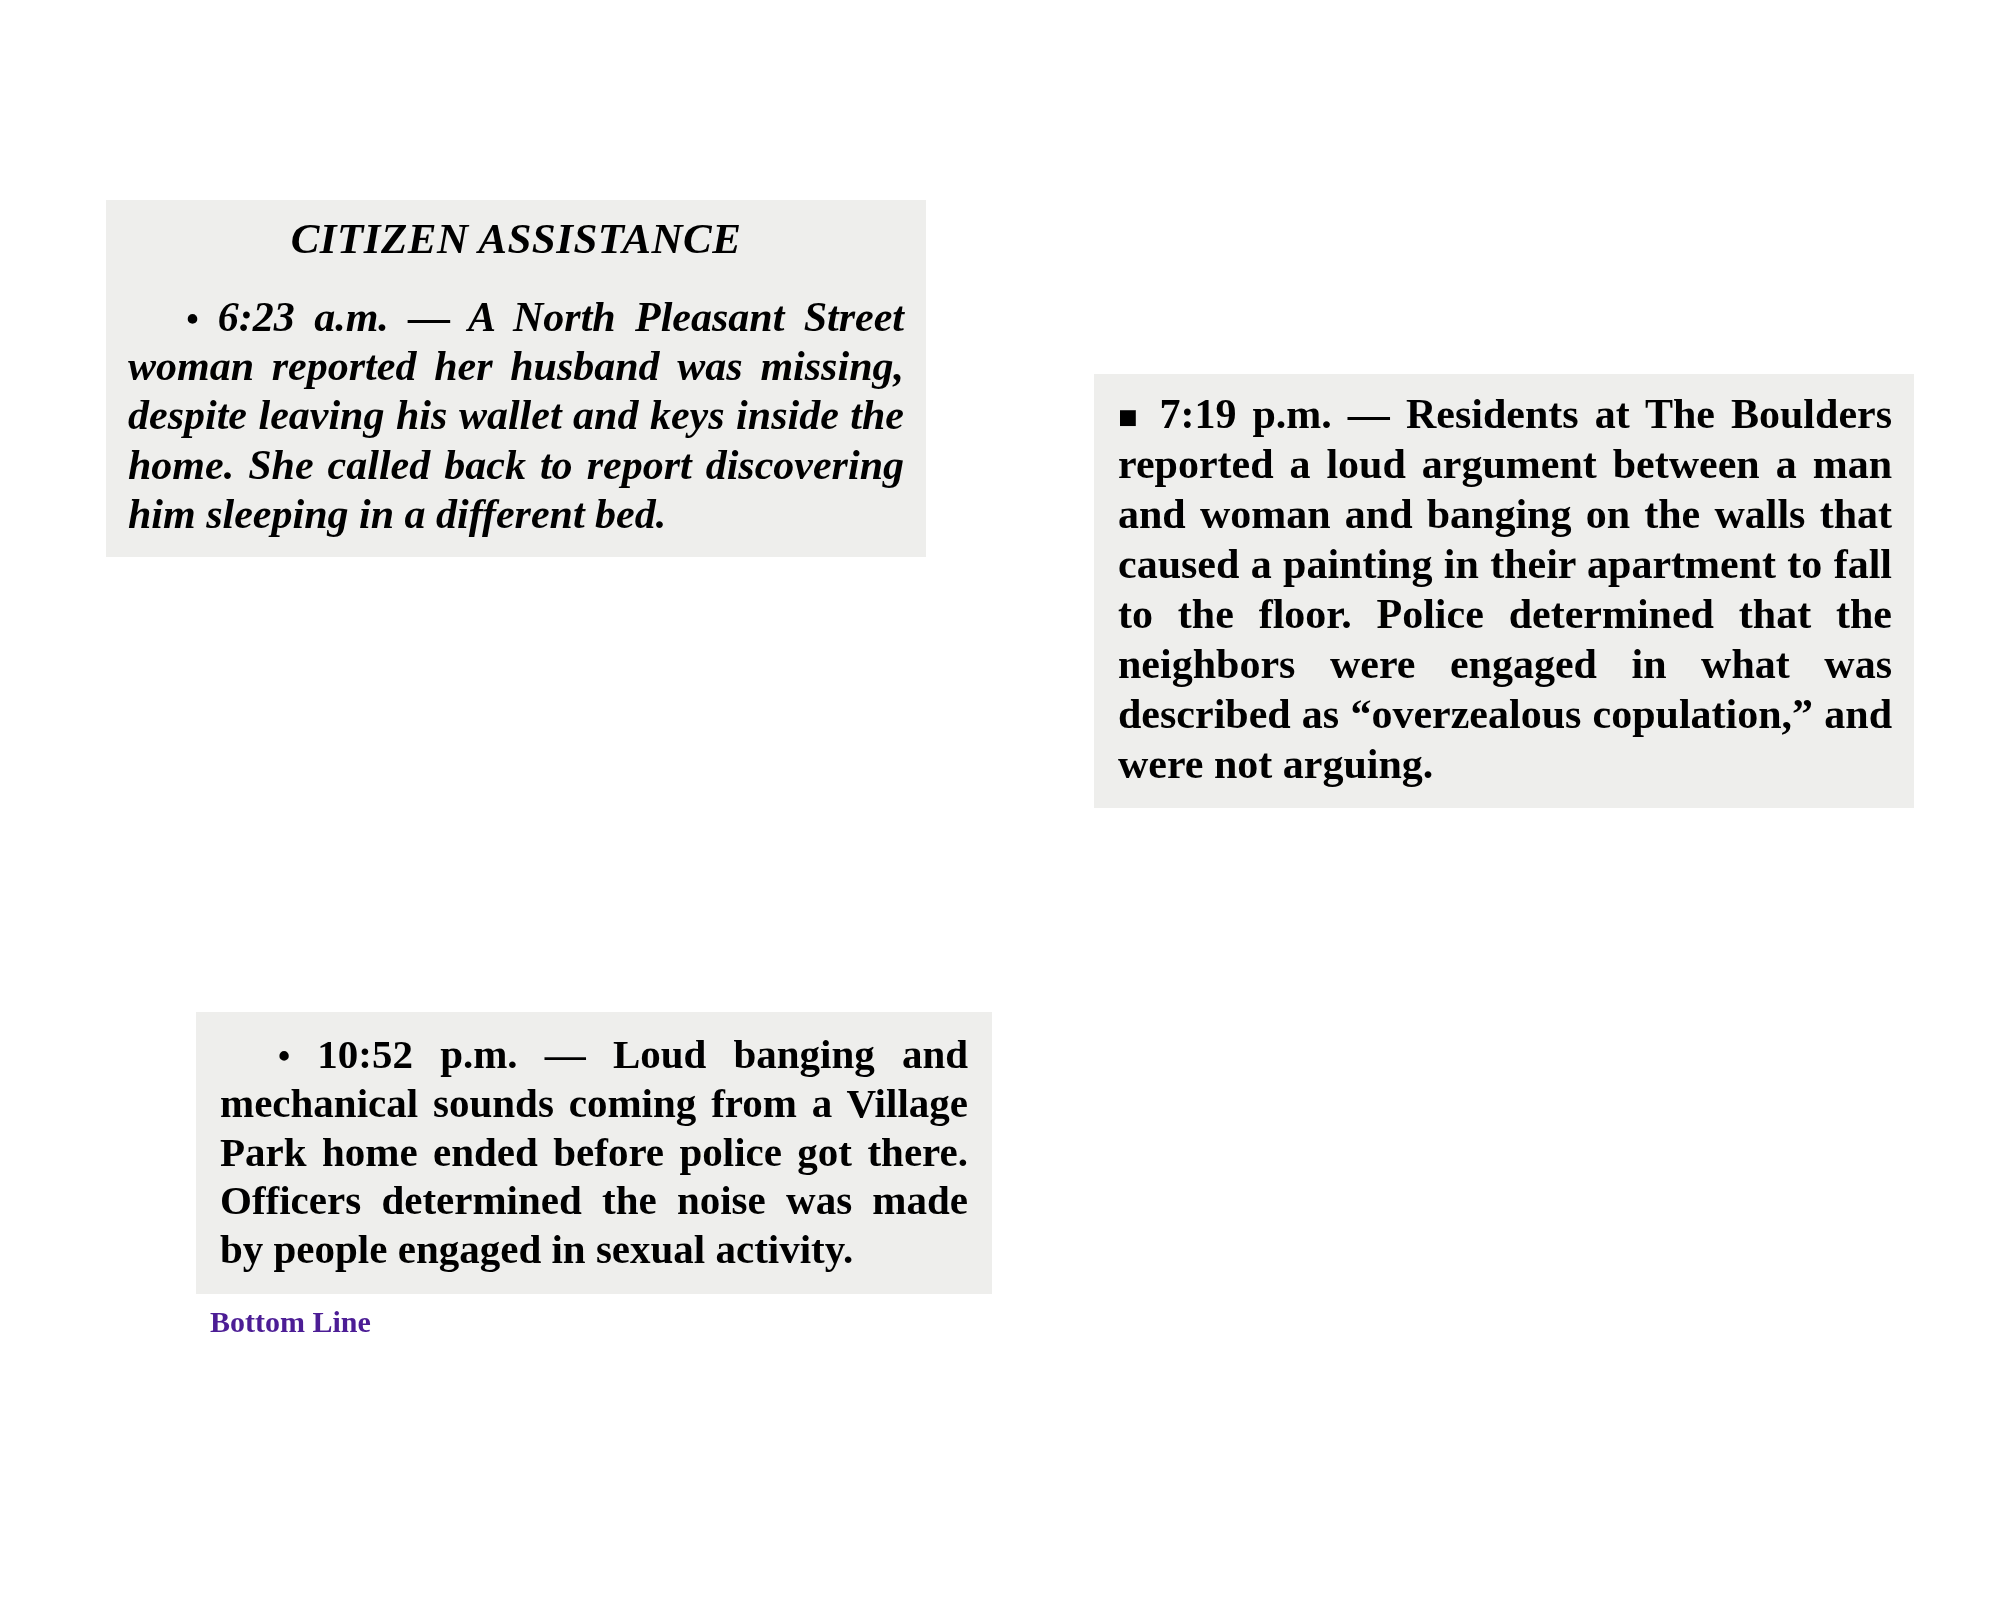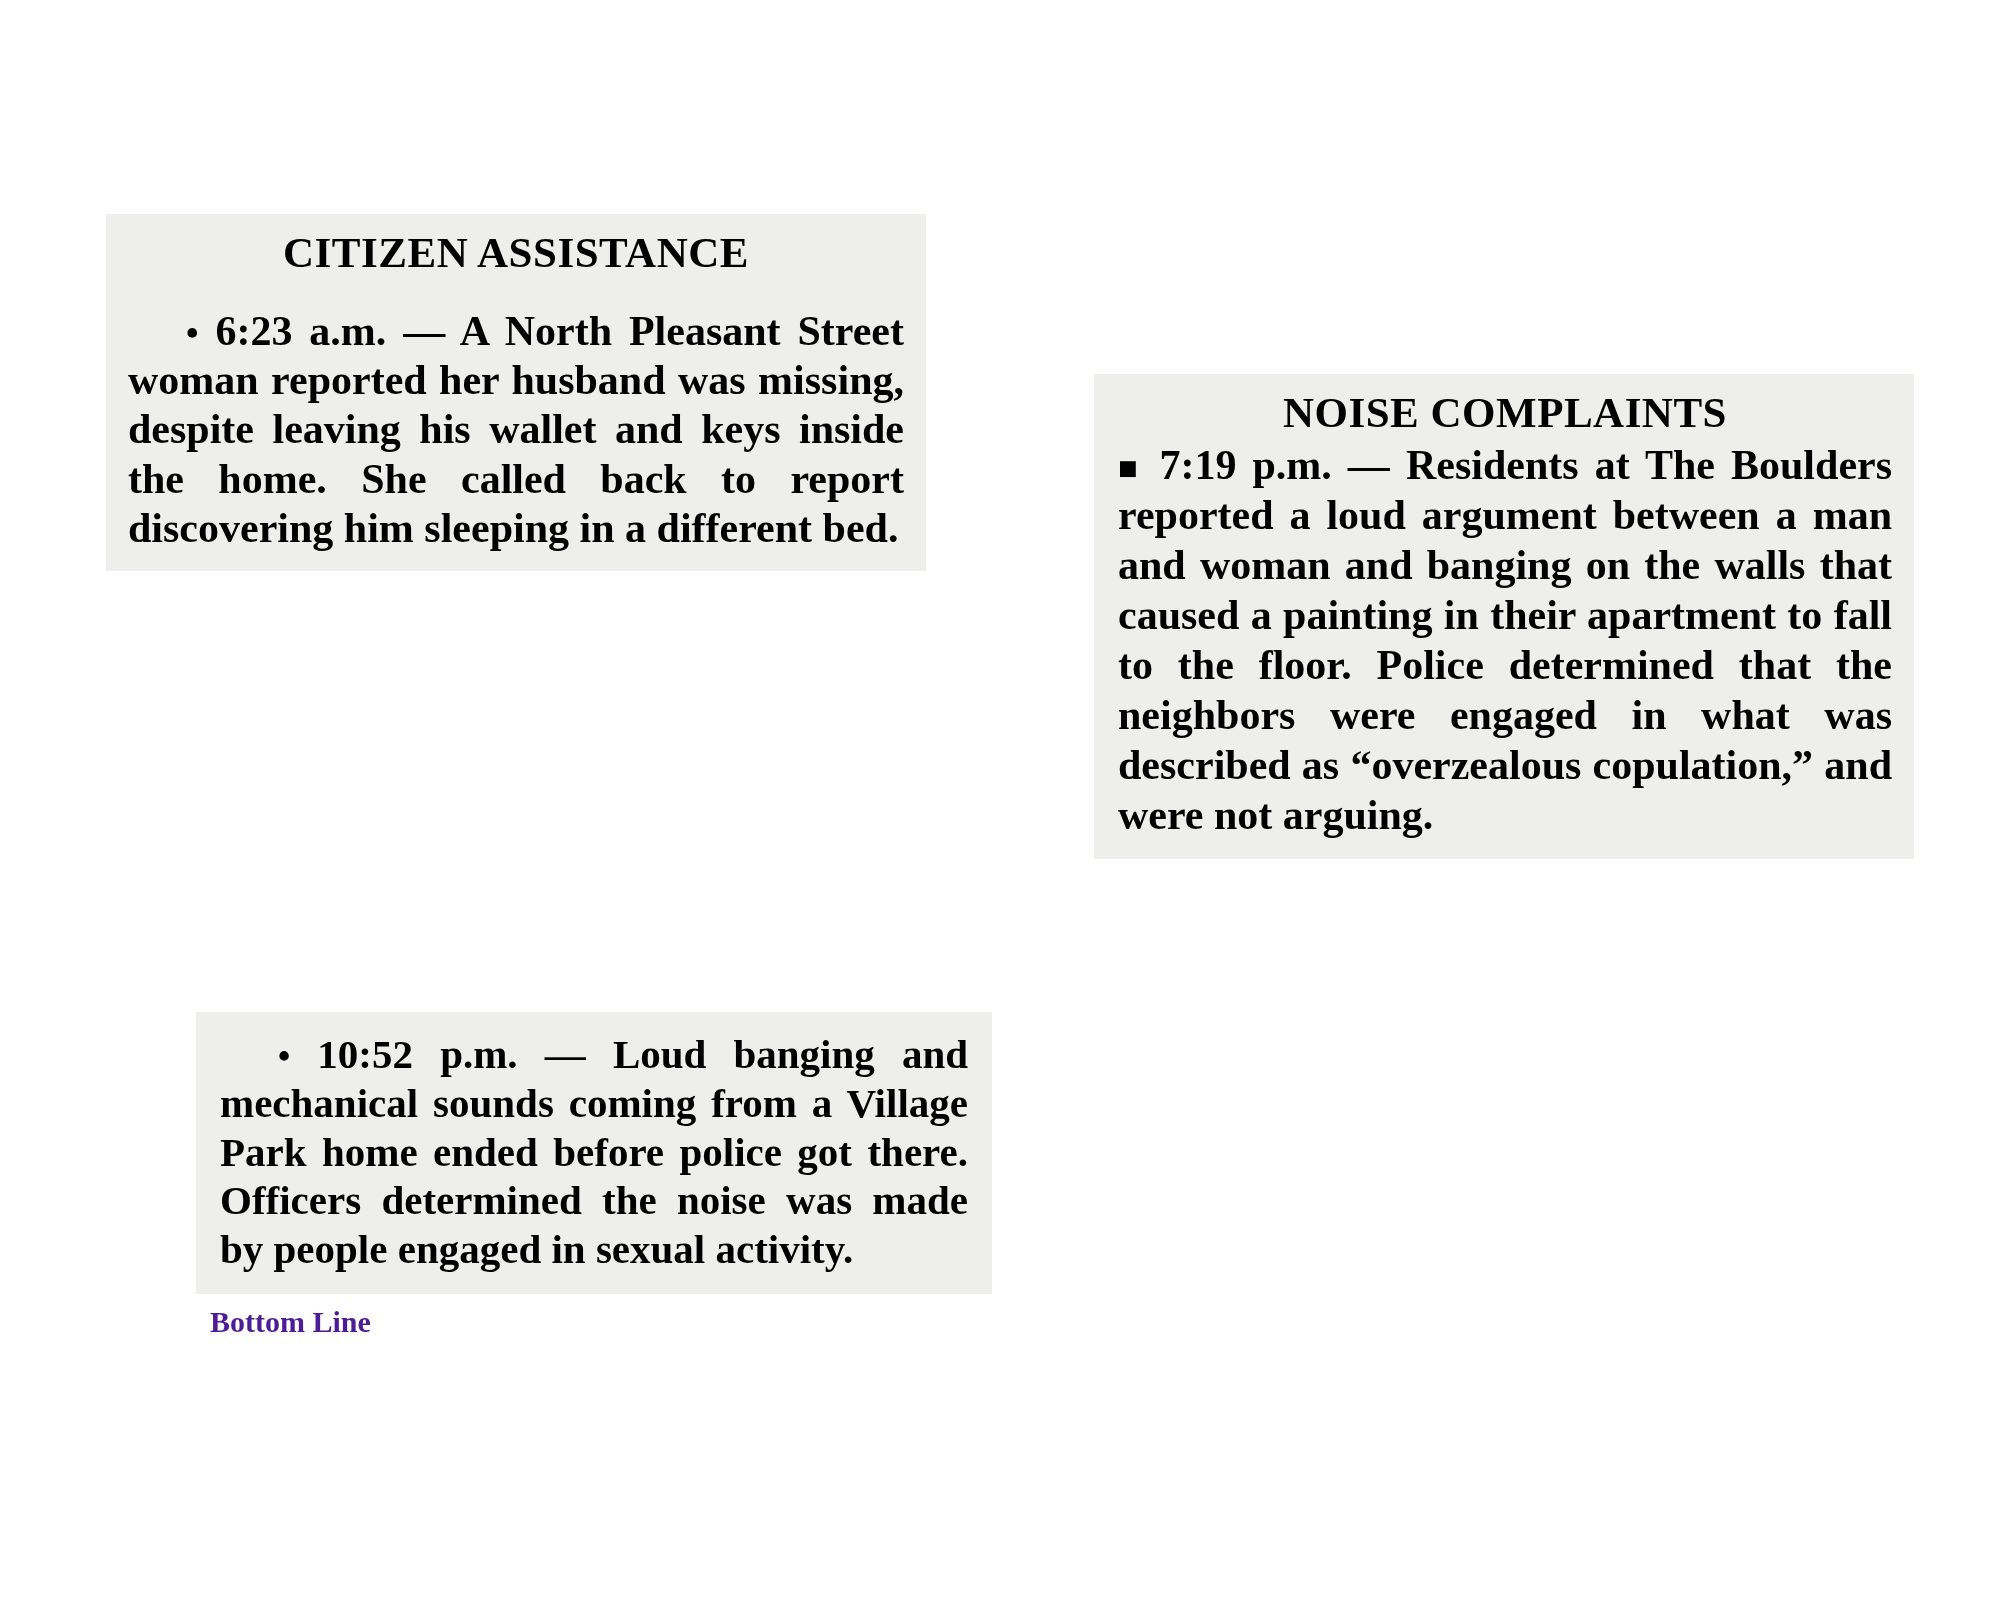--- a/index.html
+++ b/index.html
@@ -32,23 +32,24 @@
   .clip-body {
     text-align: justify;
     text-justify: inter-word;
     font-weight: bold;
     hyphens: none;
   }
 
   
   #clip-citizen-assistance {
     left: 106px;
-    top: 214px;
+    top: 200px;
     width: 820px;
     padding: 16px 22px 18px 22px;
+    font-style: italic;
   }
   #clip-citizen-assistance .clip-heading {
     font-size: 43px;
     margin-bottom: 6px;
   }
   #clip-citizen-assistance .clip-body {
     font-size: 42px;
     line-height: 1.17;
     margin-top: 32px;
   }
@@ -125,20 +126,19 @@
     <span class="indent"></span><span class="bullet-round">•</span>
     <span>10:52 p.m.</span>
     <span>—</span>
     <span>Loud banging and mechanical sounds coming from a Village Park home ended before police got there. Officers determined the noise was made by people engaged in sexual activity.</span>
   </div>
 </div>
 
 <div class="ghost-line">Bottom Line</div>
 
 <div class="clipping" id="clip-noise-complaints">
-  <div class="clip-heading">NOISE COMPLAINTS</div>
   <div class="clip-body">
     <span class="bullet-square">■</span>
     <span>7:19 p.m.</span>
     <span>—</span>
     <span>Residents at The Boulders reported a loud argument between a man and woman and banging on the walls that caused a painting in their apartment to fall to the floor. Police determined that the neighbors were engaged in what was described as “overzealous copulation,” and were not arguing.</span>
   </div>
 </div>
 
 </body></html>

